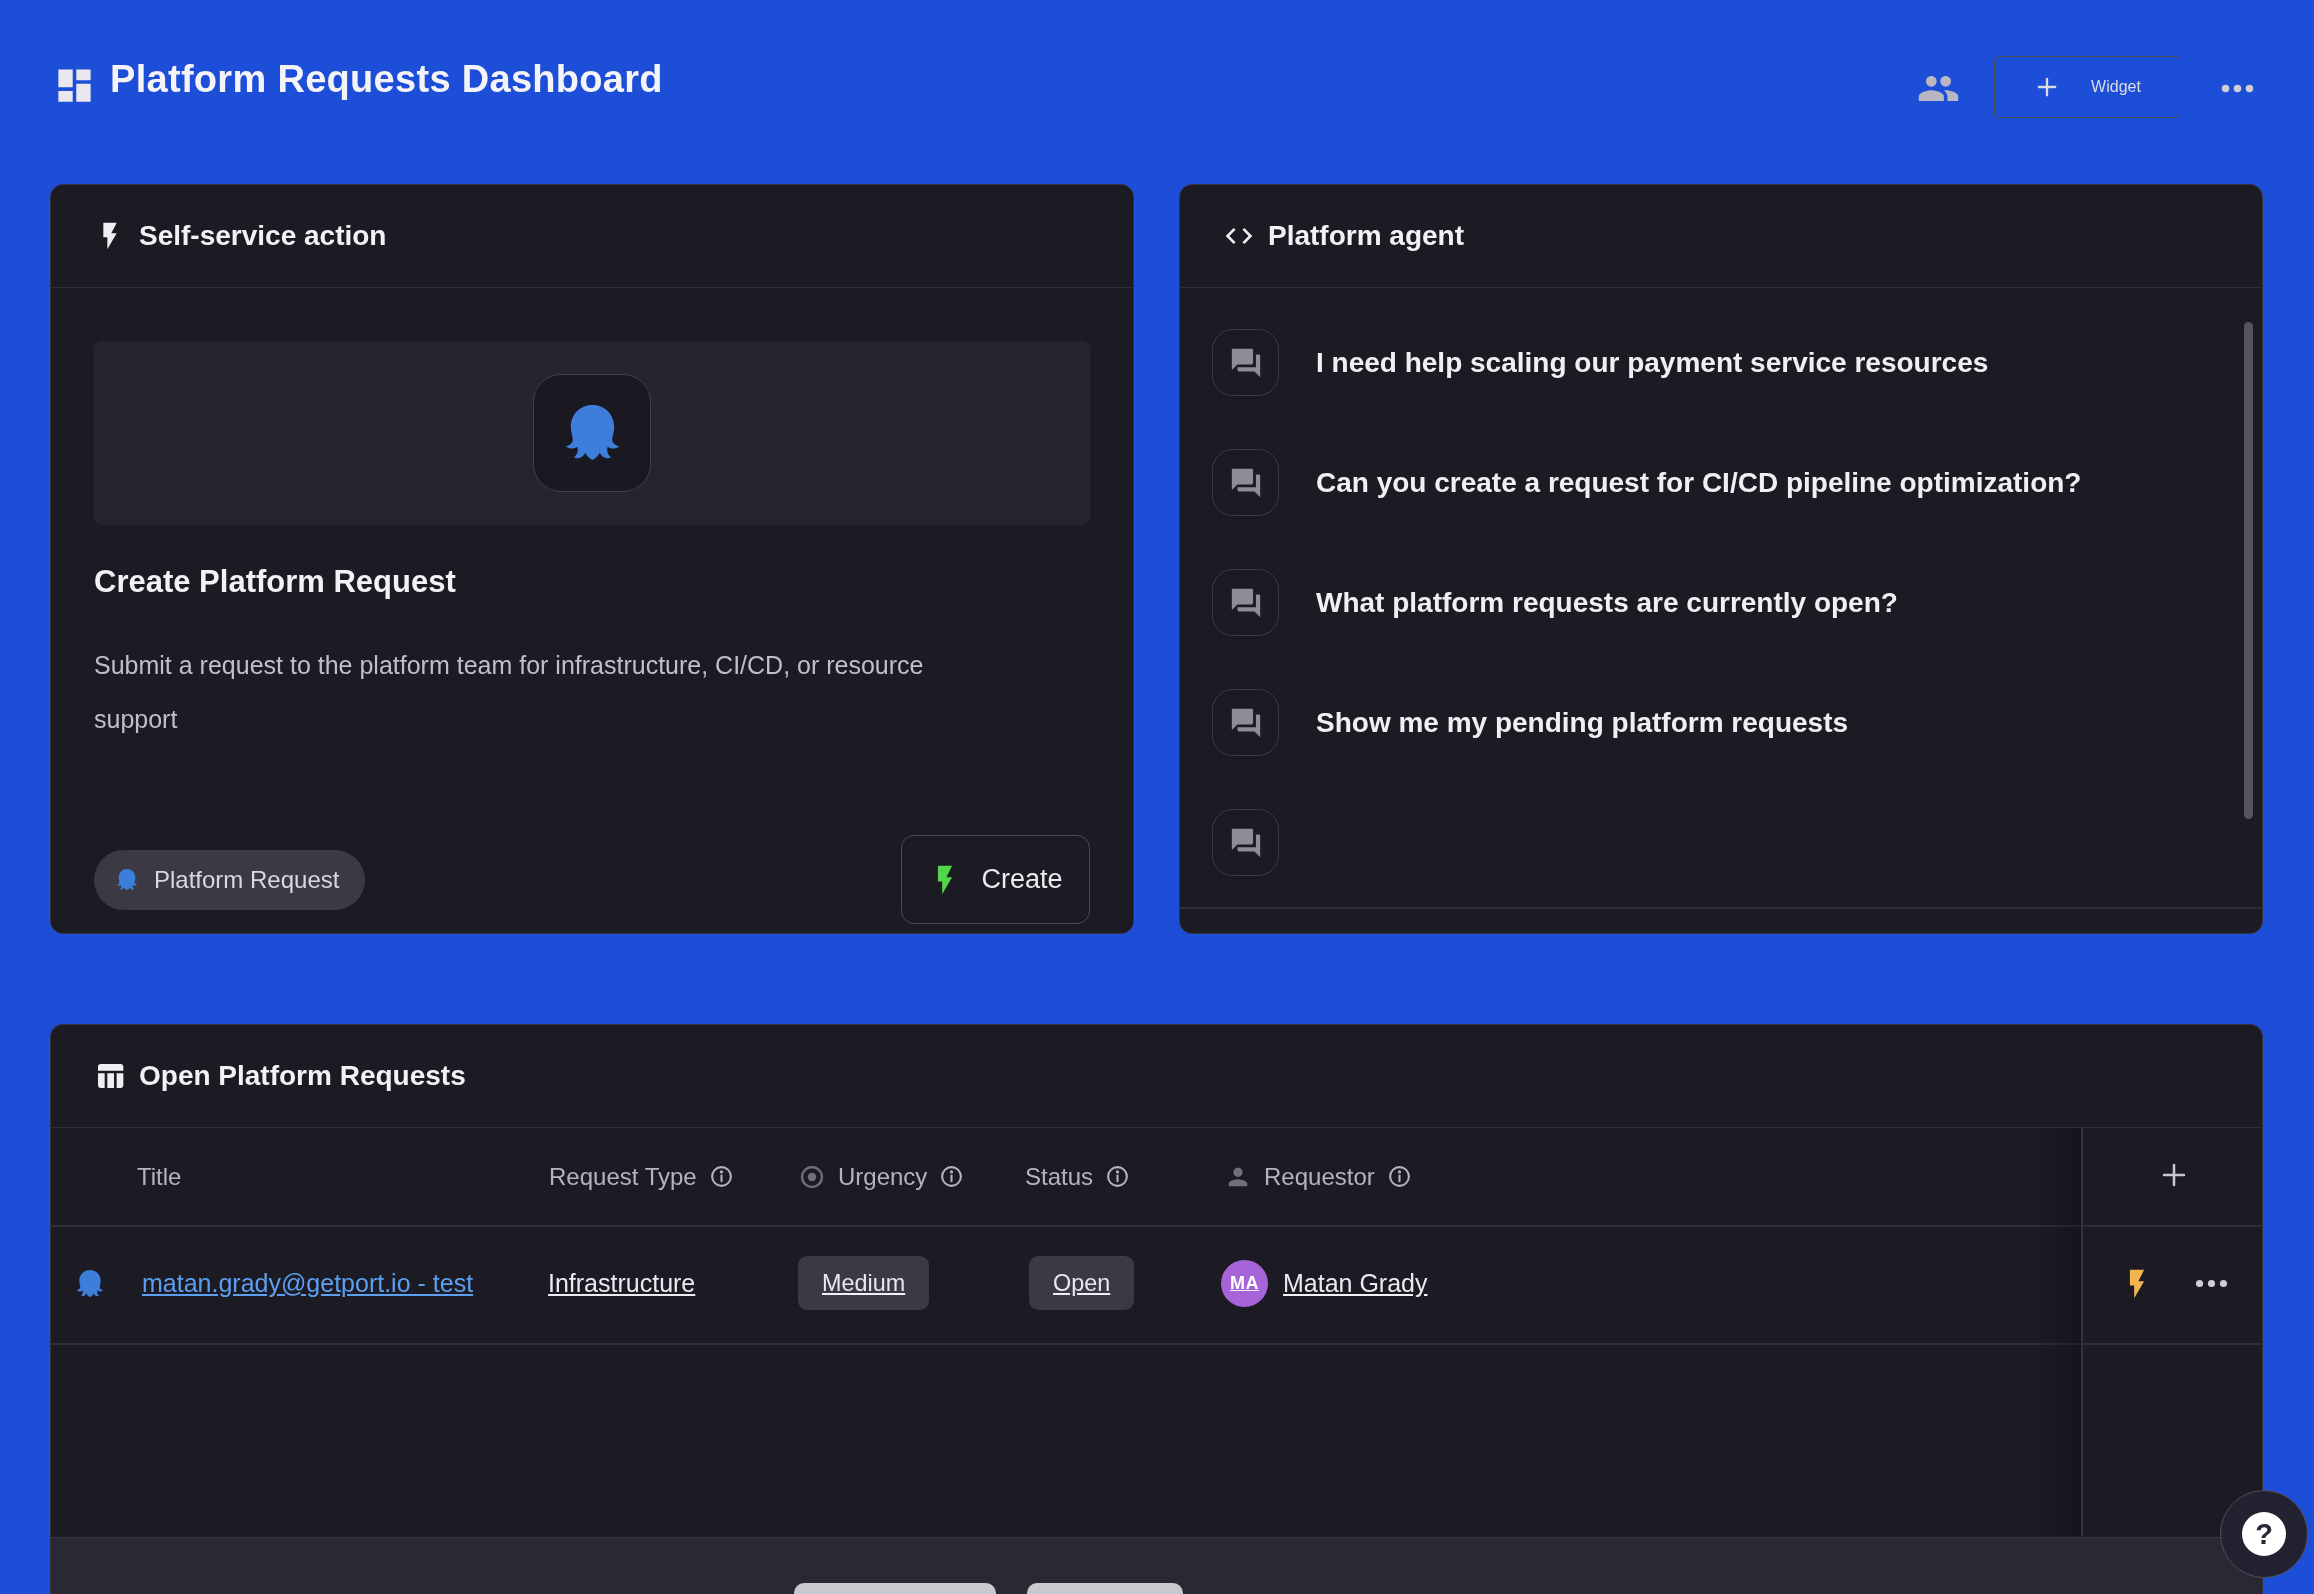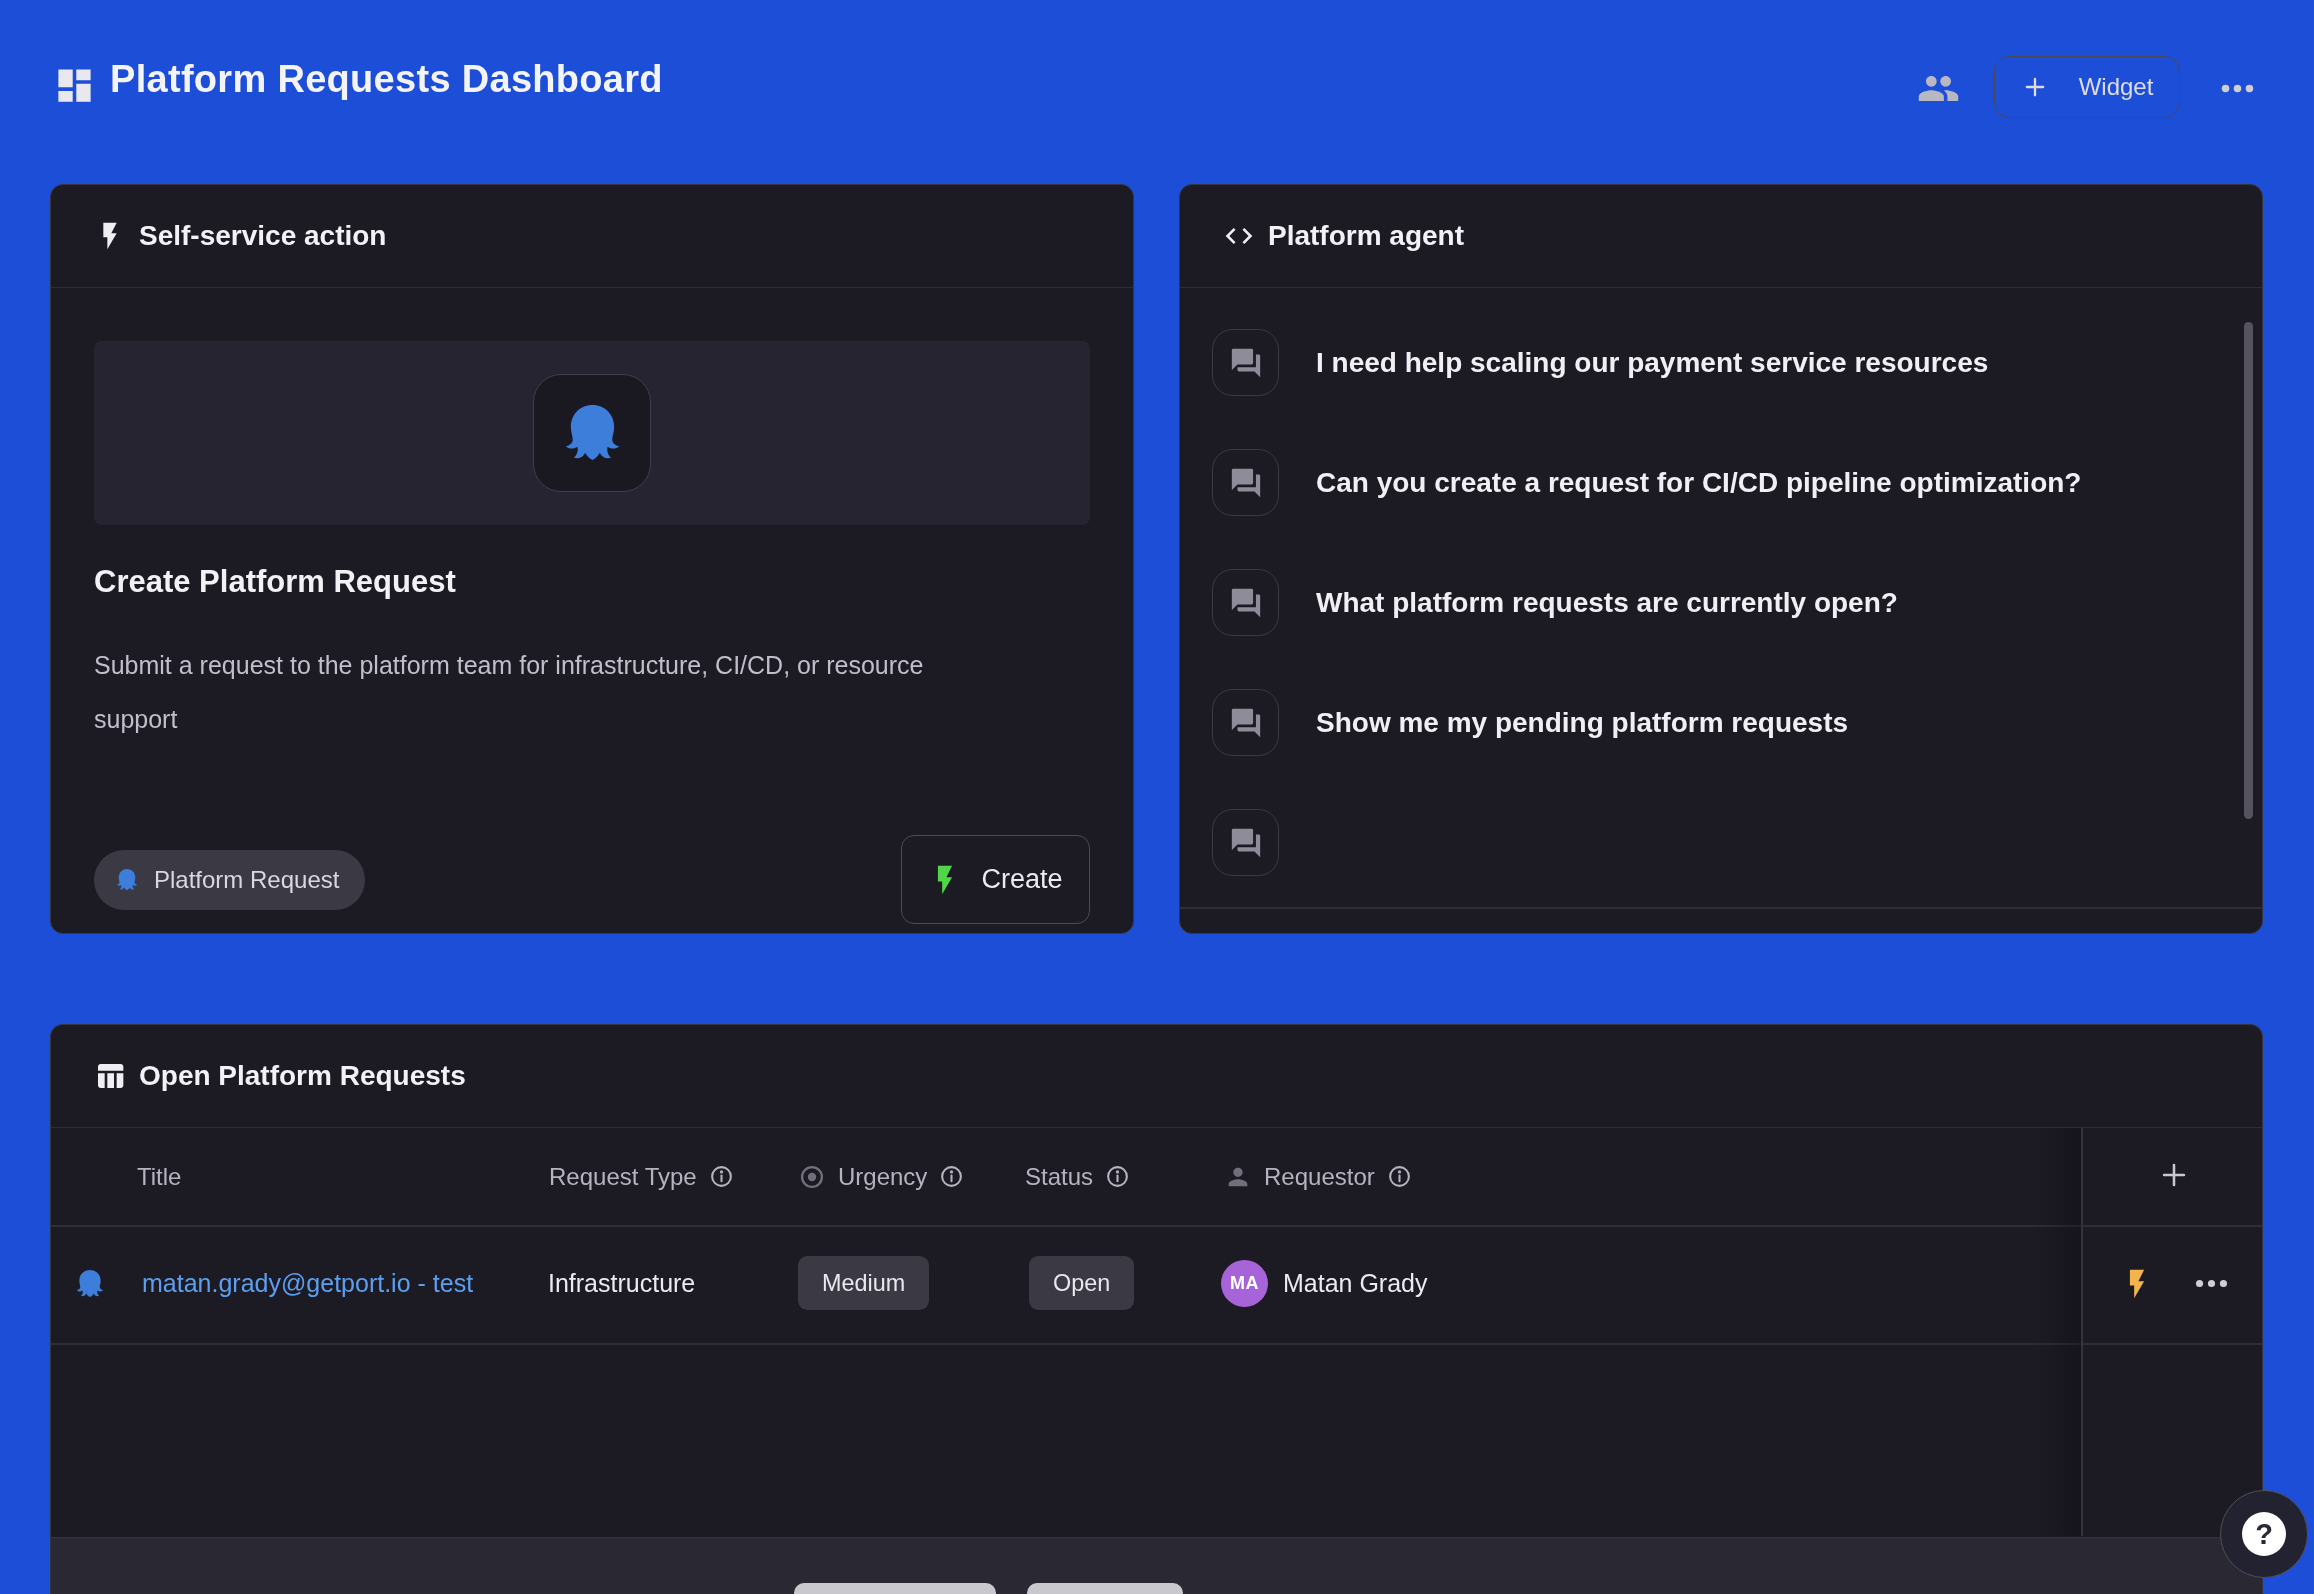--- a/index.html
+++ b/index.html
@@ -10,23 +10,23 @@
     background:#1d4ed8; overflow:hidden; color:#f2f1f6;
   }
   svg { display:block; }
 
   
   .app-icon { position:absolute; left:53px; top:64px; width:43px; height:43px; color:#e9e8ee; }
   .page-title { position:absolute; left:110px; top:58px; font-size:38px; font-weight:600; color:#f4f3f7; letter-spacing:0.3px; }
   .people-btn { position:absolute; left:1917px; top:67px; width:43px; height:43px; color:#b9b7c2; cursor:pointer; }
   .widget-btn {
     position:absolute; left:1994px; top:56px; width:186px; height:62px;
-    border:1.9px solid #4b4956; border-radius:15px; background:transparent;
+    border:1.9px solid #4b4956; border-radius:4px; background:transparent;
     display:flex; align-items:center; justify-content:center; gap:30px;
-    color:#dddce3; font-size:24px; cursor:pointer; font-family:inherit;
+    color:#dddce3; font-size:16px; cursor:pointer; font-family:inherit;
   }
   .widget-btn .plus { width:28px; height:28px; }
   .more-btn { position:absolute; left:2207px; top:69px; width:60px; height:39px; color:#cfcdd8; display:flex; align-items:center; justify-content:center; cursor:pointer; }
 
   
   .card {
     position:absolute; background:#1c1b24;
     border:1.9px solid #36343f; border-radius:13px;
   }
   .card-header {
@@ -94,21 +94,21 @@
   .colhead-divider { position:absolute; left:0; right:0; top:200px; height:1.9px; background:#2f2d38; }
   .table-vdivider { position:absolute; left:2030px; top:103px; width:1.9px; height:408px; background:#34323d; }
   .scroll-shadow { position:absolute; left:1983px; top:103px; width:47px; height:408px; background:linear-gradient(to right, rgba(10,9,14,0), rgba(10,9,14,.35)); pointer-events:none; }
   .add-col-btn {
     position:absolute; left:2097px; top:124px; width:52px; height:52px;
     display:flex; align-items:center; justify-content:center; color:#c9c8d2; cursor:pointer;
   }
   .add-col-btn svg { width:34px; height:34px; }
 
   .trow { position:absolute; left:0; right:0; top:200px; height:117px; }
-  .trow .cell { position:absolute; top:0; height:117px; display:flex; align-items:center; }
+  .trow .cell { position:absolute; top:0; height:117px; display:flex; align-items:center;text-decoration:underline; }
   .row-divider { position:absolute; left:0; right:0; top:318px; height:1.9px; background:#2f2d38; }
   .row-port-icon { left:20.6px; width:36px; color:#3c7ed9; }
   .row-link { left:91px; font-size:25px; color:#5c9ff0; cursor:pointer; }
   .row-type { left:497px; font-size:25px; color:#eceaf1; }
   .badge {
     height:54px; padding:0 24px; border-radius:9.4px; background:#3b3944;
     display:flex; align-items:center; font-size:23.4px; color:#e8e7ee;
   }
   .badge-urgency { left:747px; }
   .badge-status  { left:978px; }

